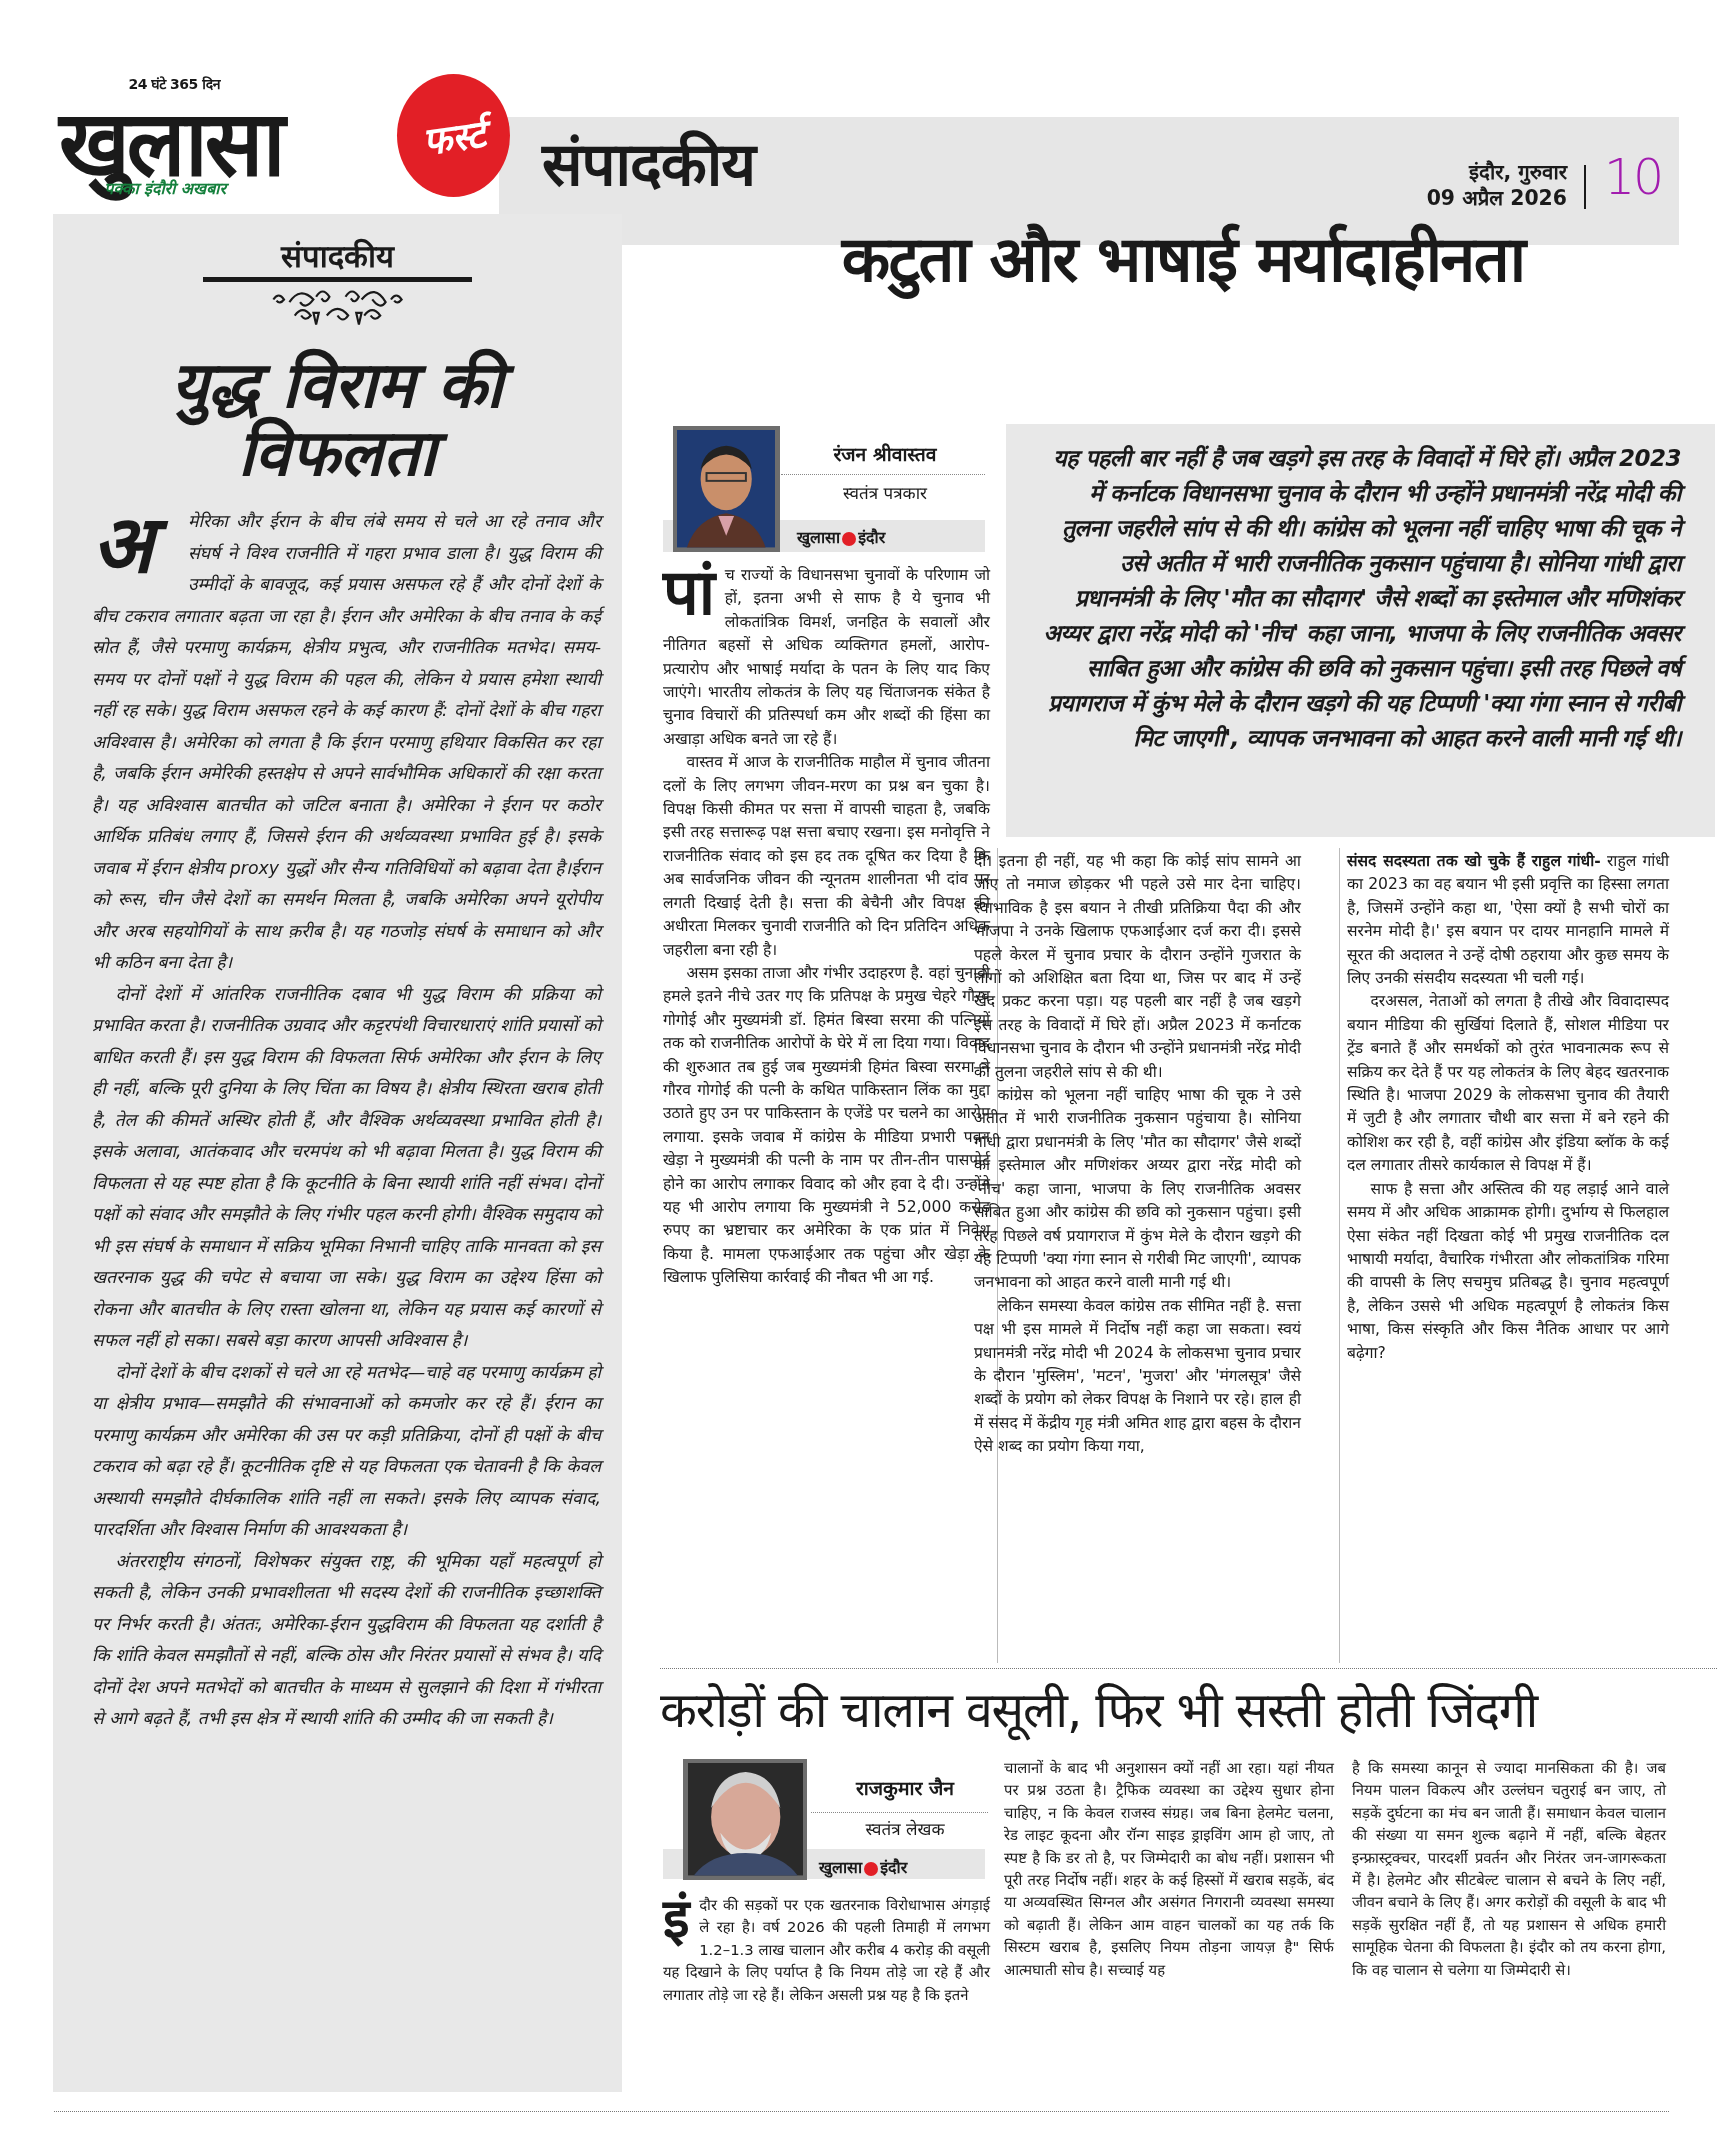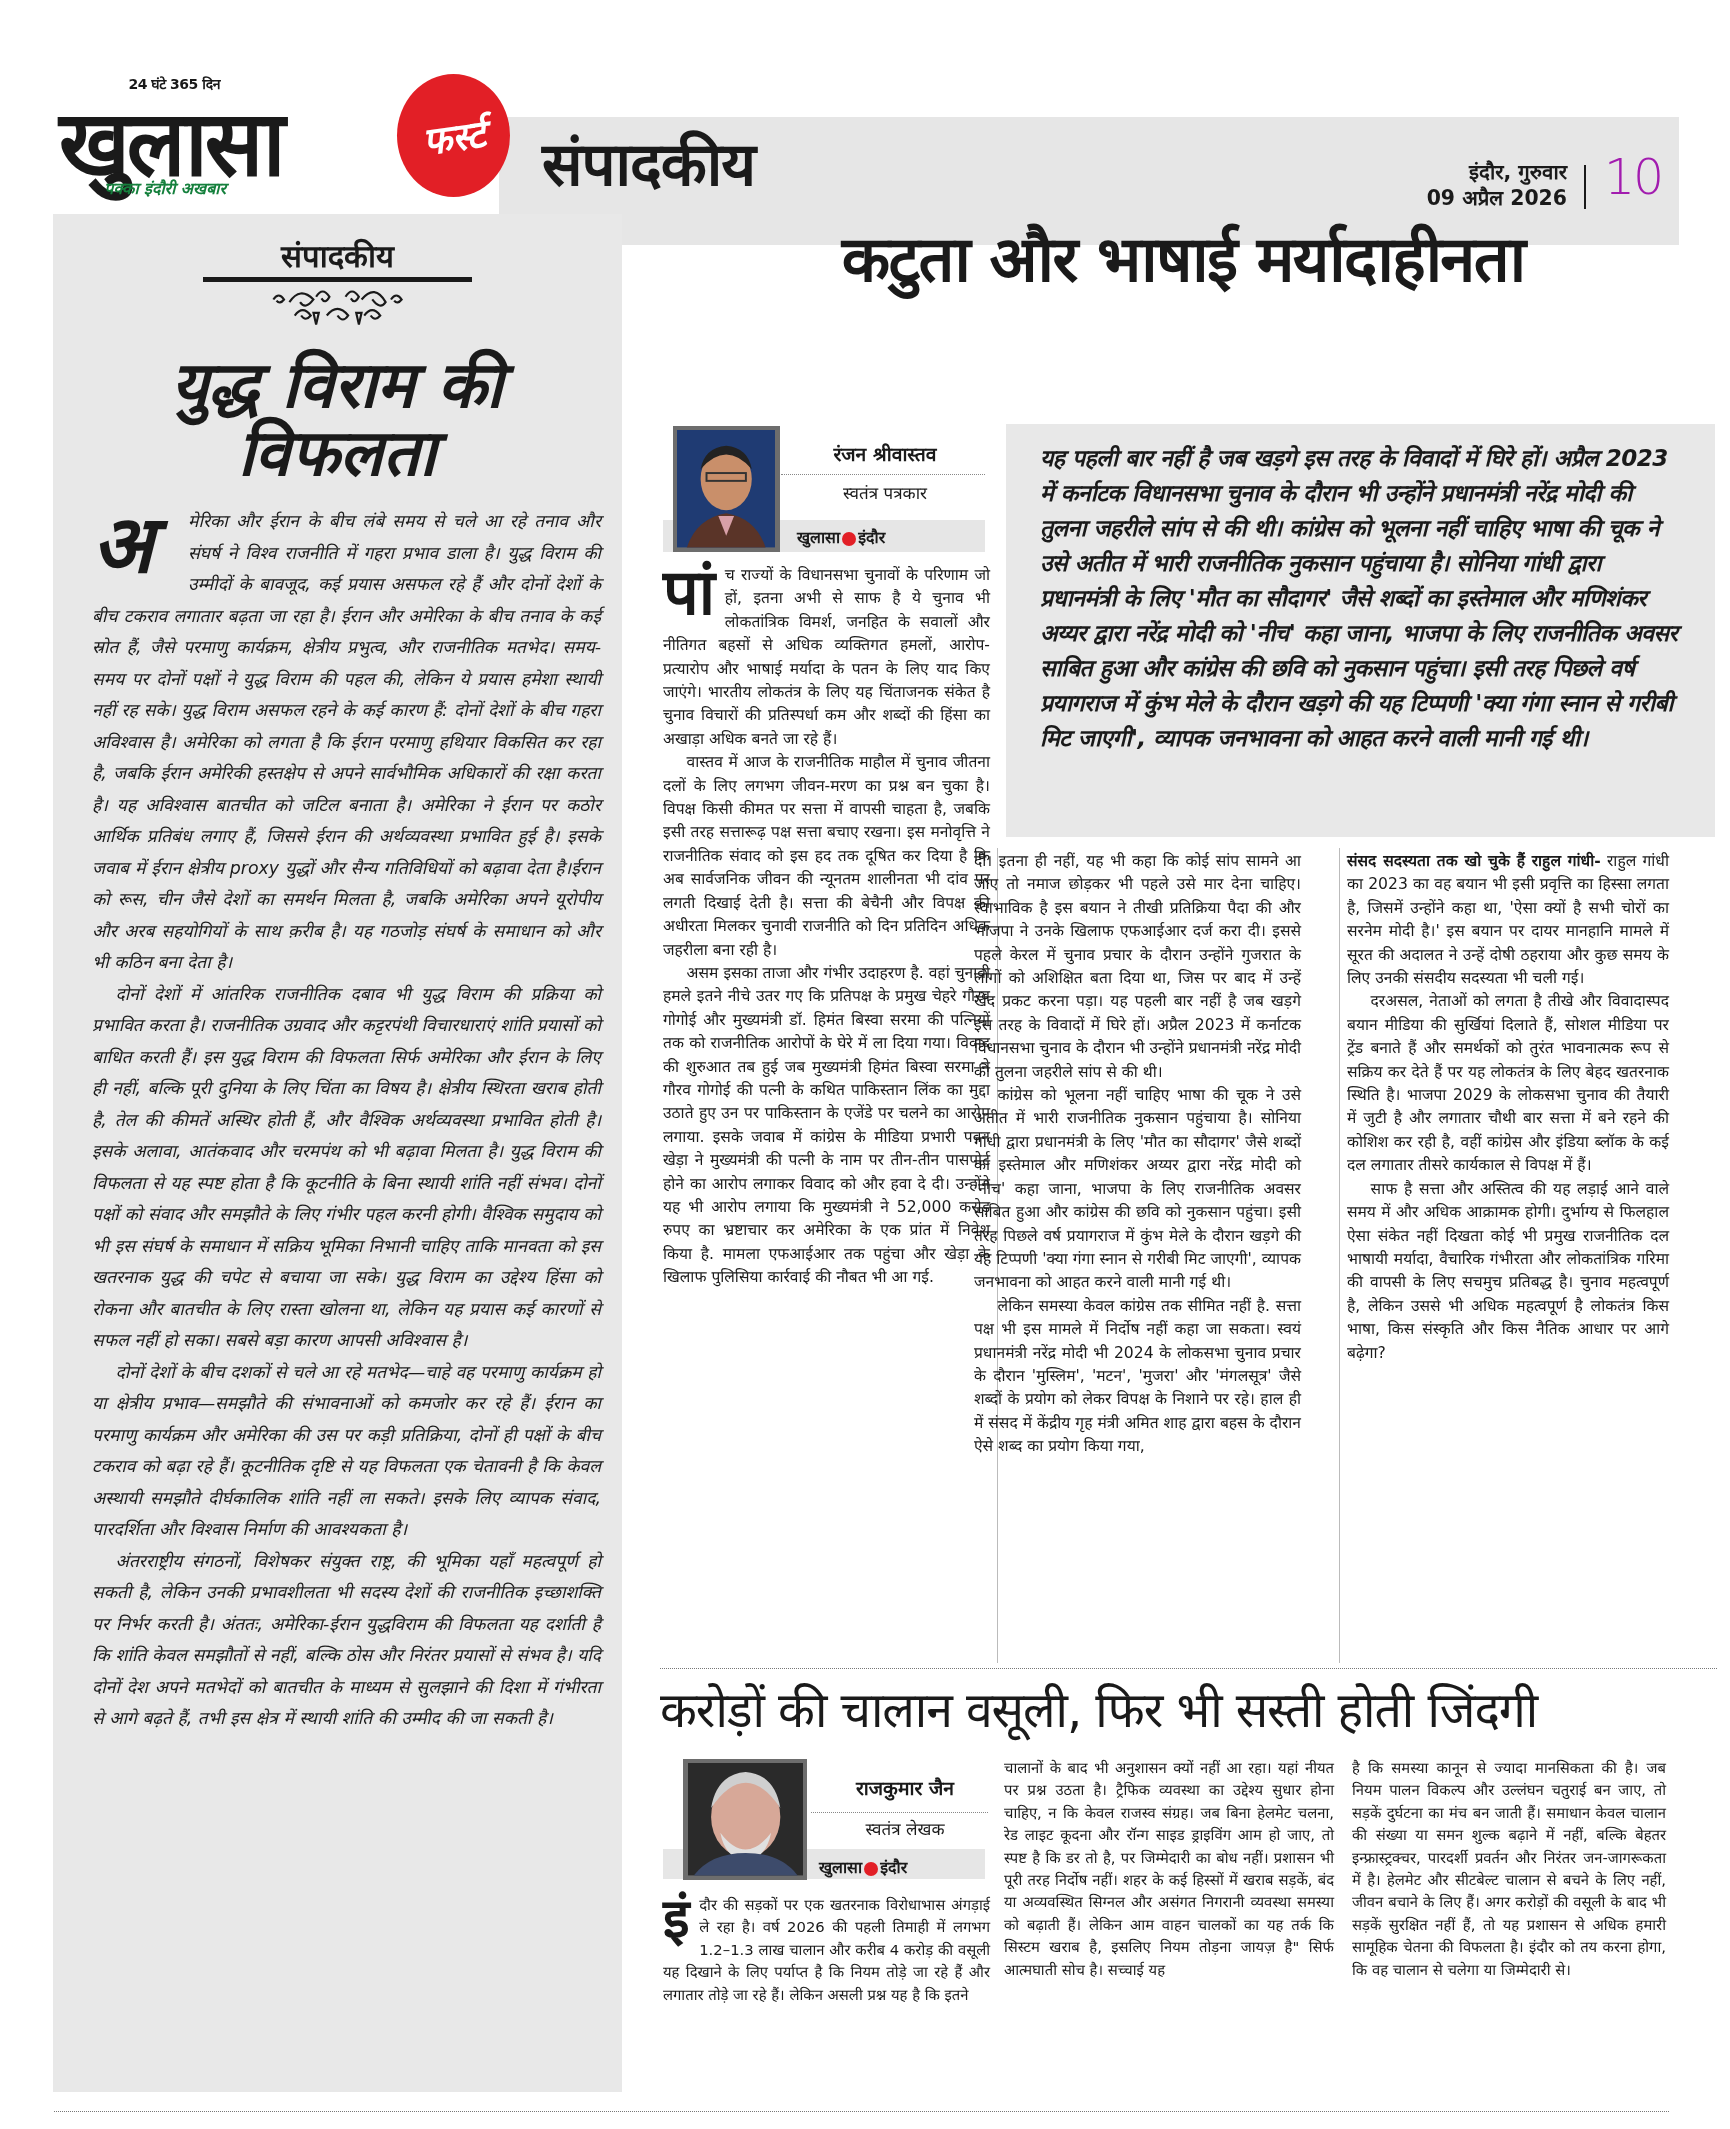--- a/index.html
+++ b/index.html
@@ -38,21 +38,21 @@
   .author-photo { position: absolute; left: 9.7px; top: 8px; width: 107px; height: 126px; background: #6d6d6d; padding: 4.3px; }
   .author-photo .ph { width: 100%; height: 100%; }
   .author-name { position: absolute; left: 123px; width: 198px; text-align: center; font-weight: 700; font-size: 19.3px; }
   .author-dots { position: absolute; left: 118px; width: 204px; height: 0; border-top: 1.6px dotted #888; }
   .author-role { position: absolute; left: 123px; width: 198px; text-align: center; font-size: 17px; }
   .author-band { position: absolute; left: 0; width: 322px; height: 32px; background: #e6e6e6; }
   .mini-brand { position: absolute; left: 134px; width: 177px; font-weight: 900; font-size: 16px; }
   .mini-brand .dot { display: inline-block; width: 14px; height: 14px; border-radius: 50%; background: #e21f26; vertical-align: middle; margin: 0 2.1px; }
 
   
-  .pullquote { position: absolute; left: 1006px; top: 424px; width: 709px; height: 413px; background: #e8e8e8; padding: 17px 34px; font-weight: 700; font-style: italic; font-size: 23px; line-height: 35px; text-align: left; color: #1a1a1a; letter-spacing: -0.5px; }
+  .pullquote { position: absolute; left: 1006px; top: 424px; width: 709px; height: 413px; background: #e8e8e8; padding: 17px 34px; font-weight: 700; font-style: italic; font-size: 23px; line-height: 35px; text-align: right; color: #1a1a1a; letter-spacing: -0.5px; }
 
   
   .col { position: absolute; font-size: 15.6px; line-height: 23.4px; text-align: justify; color: #1a1a1a; }
   .col p { text-indent: 23.6px; }
   .col p.noind { text-indent: 0; }
   .col b { font-weight: 700; }
   .dropcap { float: left; font-size: 63px; line-height: 54px; font-weight: 700; margin: 2.1px 9.7px 0 0; }
 
   
   .headline2 { position: absolute; left: 660px; top: 1679px; width: 1057px; font-size: 49px; line-height: 64px; color: #1a1a1a; letter-spacing: -1.1px; font-weight: 400; transform: scaleX(0.98); transform-origin: left; }

